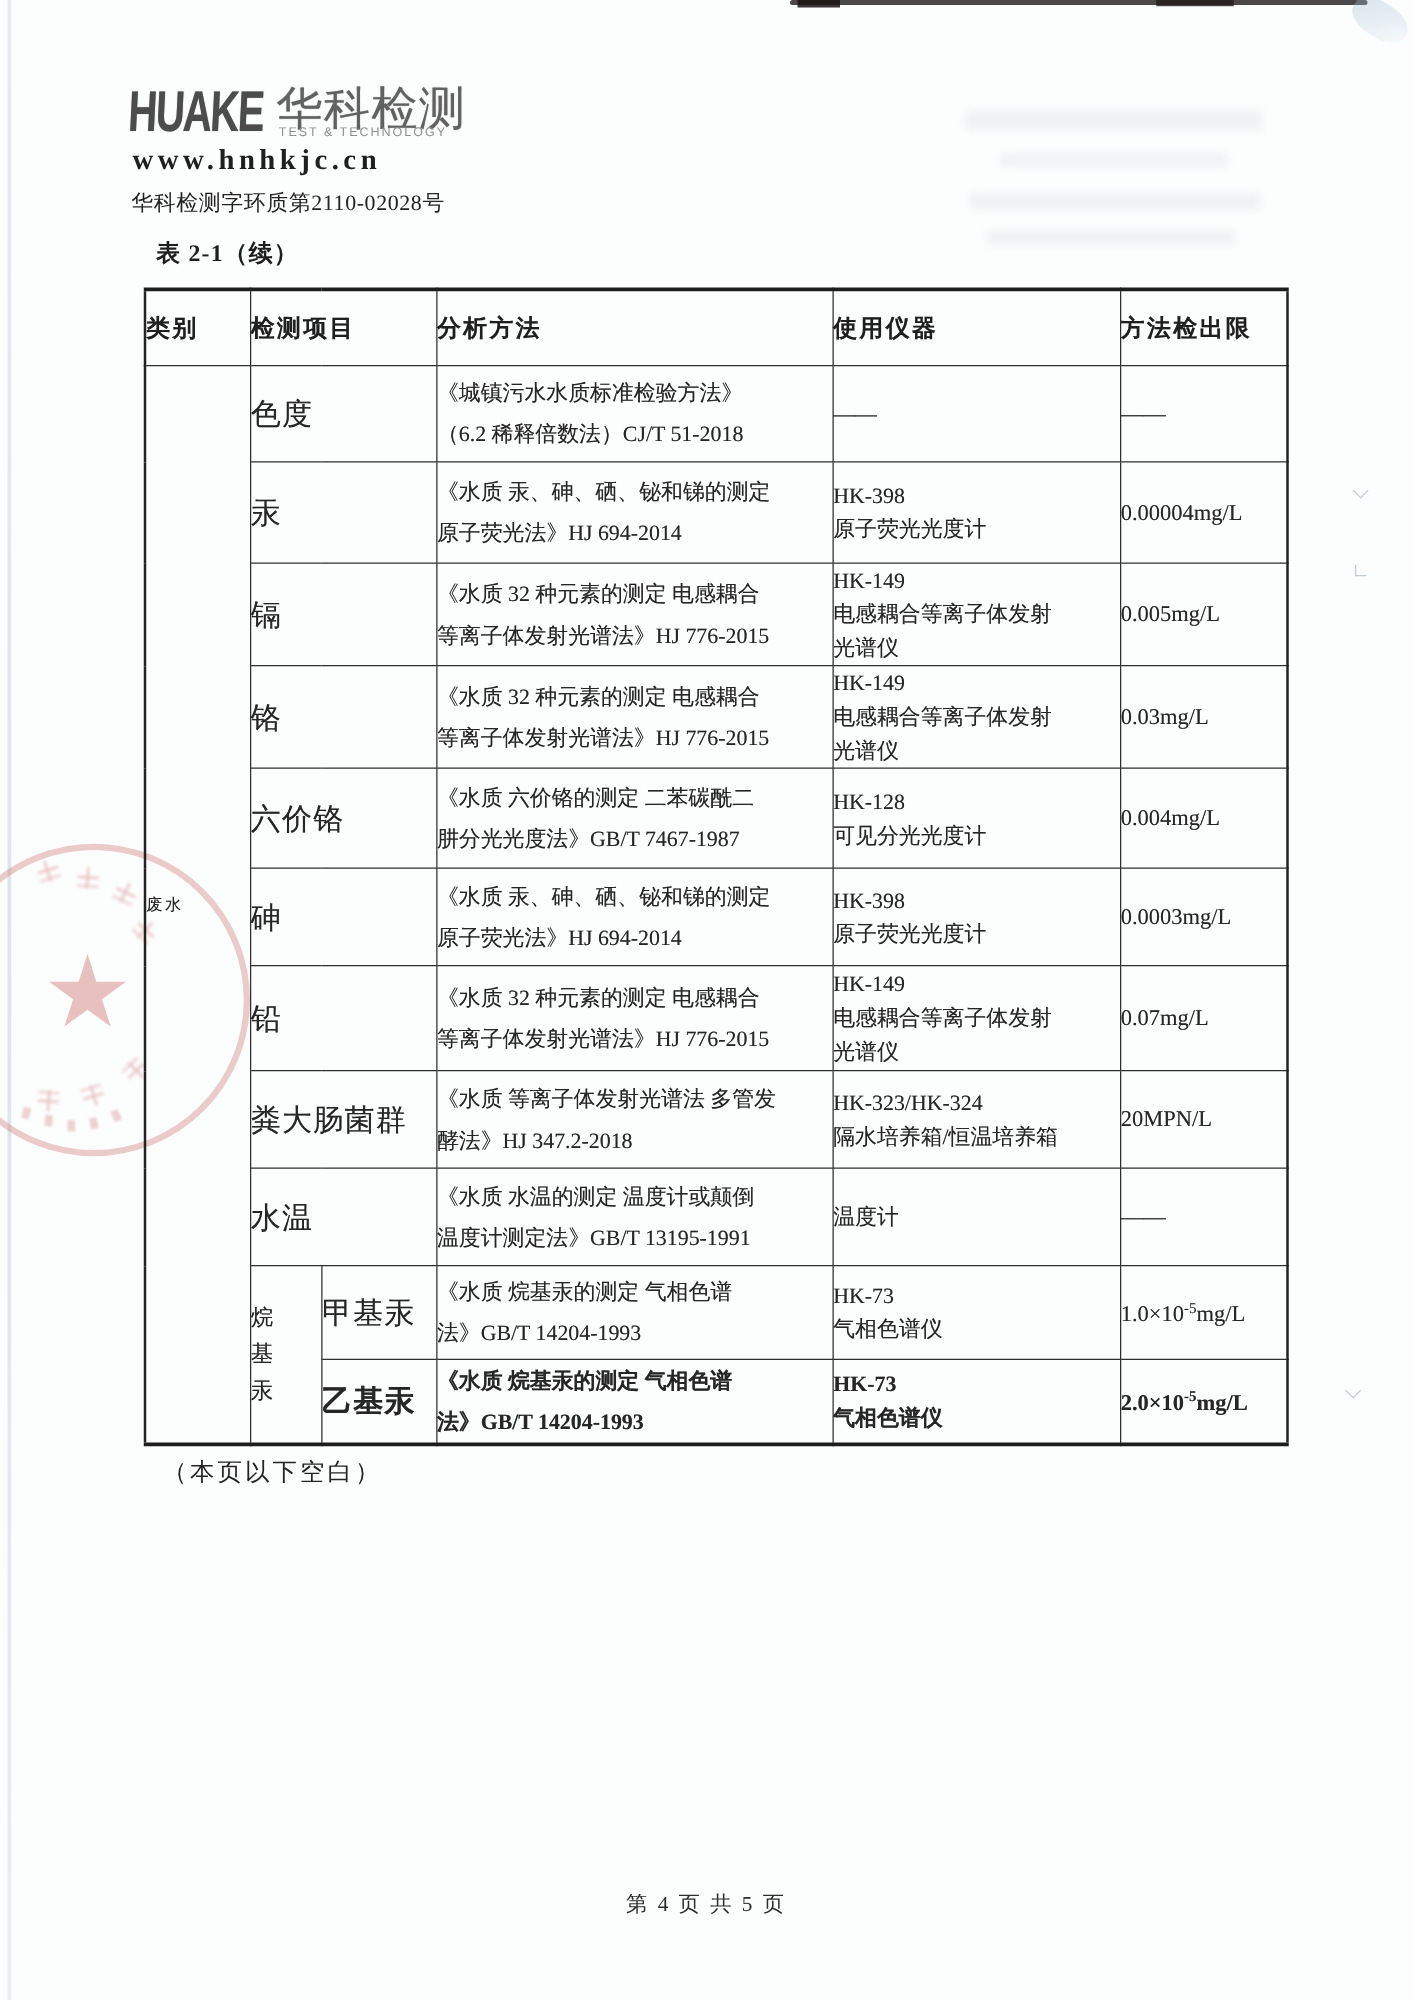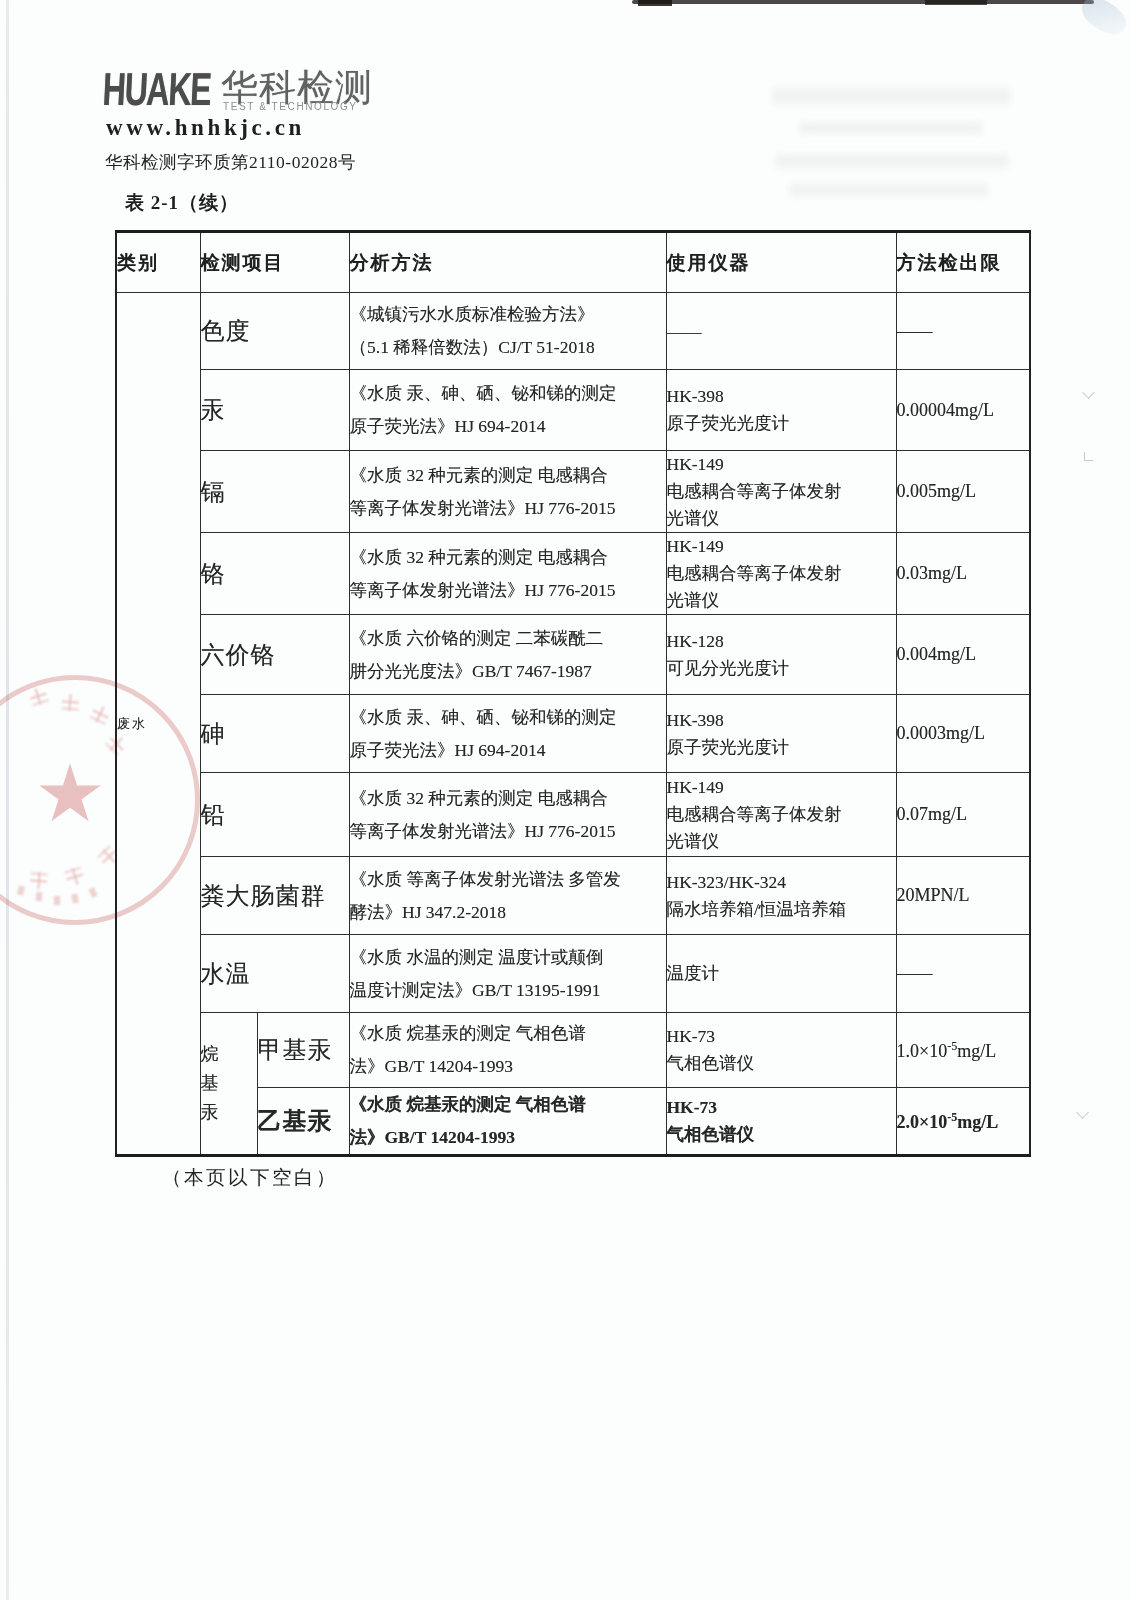--- a/index.html
+++ b/index.html
@@ -88,21 +88,21 @@
   .method-table th{font-size:19px;font-weight:bold;letter-spacing:2px;color:#1f1f1f;}
   .category-cell{font-size:13px;letter-spacing:2px;}
   .item-cell{font-size:24px;letter-spacing:1px;}
   .method-cell{font-size:17.5px;line-height:33px;}
   .instrument-cell{font-size:17.5px;line-height:27px;}
   .limit-cell{font-size:18px;}
   .limit-cell sup{font-size:12px;}
   .group-cell span{display:block;font-size:18px;line-height:29px;}
   .cell-line{display:block;}
   
-  .blank-note{position:absolute;left:130px;top:1164px;font-size:19.5px;letter-spacing:2.5px;color:#242424;margin-left:32px;}
+  .blank-note{position:absolute;left:130px;top:1164px;font-size:19.5px;letter-spacing:2.5px;color:#242424;}
   .page-footer{position:absolute;left:0;top:1512px;width:1130px;text-align:center;
     font-size:17px;letter-spacing:2px;color:#2c2c2c;}
 </style>
 </head>
 <body>
 
 <div class="page">
 
   <div class="edge-line-left"></div>
   <div class="top-strip"></div>
@@ -158,21 +158,21 @@
         <th>使用仪器</th>
         <th>方法检出限</th>
       </tr>
     </thead>
     <tbody>
         <tr style="height: 77px;">
           <td class="category-cell" rowspan="11">废水</td>
           <td class="item-cell" colspan="2">色度</td>
           <td class="method-cell">
             <span class="cell-line">《城镇污水水质标准检验方法》</span>
-            <span class="cell-line">（5.1 稀释倍数法）CJ/T 51-2018</span>
+            <span class="cell-line">（6.2 稀释倍数法）CJ/T 51-2018</span>
           </td>
           <td class="instrument-cell">
             <span class="cell-line">——</span>
           </td>
           <td class="limit-cell"><span>——</span></td>
         </tr>
         <tr style="height: 81px;">
           <td class="item-cell" colspan="2">汞</td>
           <td class="method-cell">
             <span class="cell-line">《水质 汞、砷、硒、铋和锑的测定</span>
@@ -296,13 +296,14 @@
           <td class="instrument-cell">
             <span class="cell-line">HK-73</span>
             <span class="cell-line">气相色谱仪</span>
           </td>
           <td class="limit-cell"><span>2.0×10</span><sup>-5</sup><span>mg/L</span></td>
         </tr>
       </tbody>
   </table>
 
   <div class="blank-note">（本页以下空白）</div>
+  <div class="page-footer">第 4 页 共 5 页</div>
 </div>
 
 </body></html>

